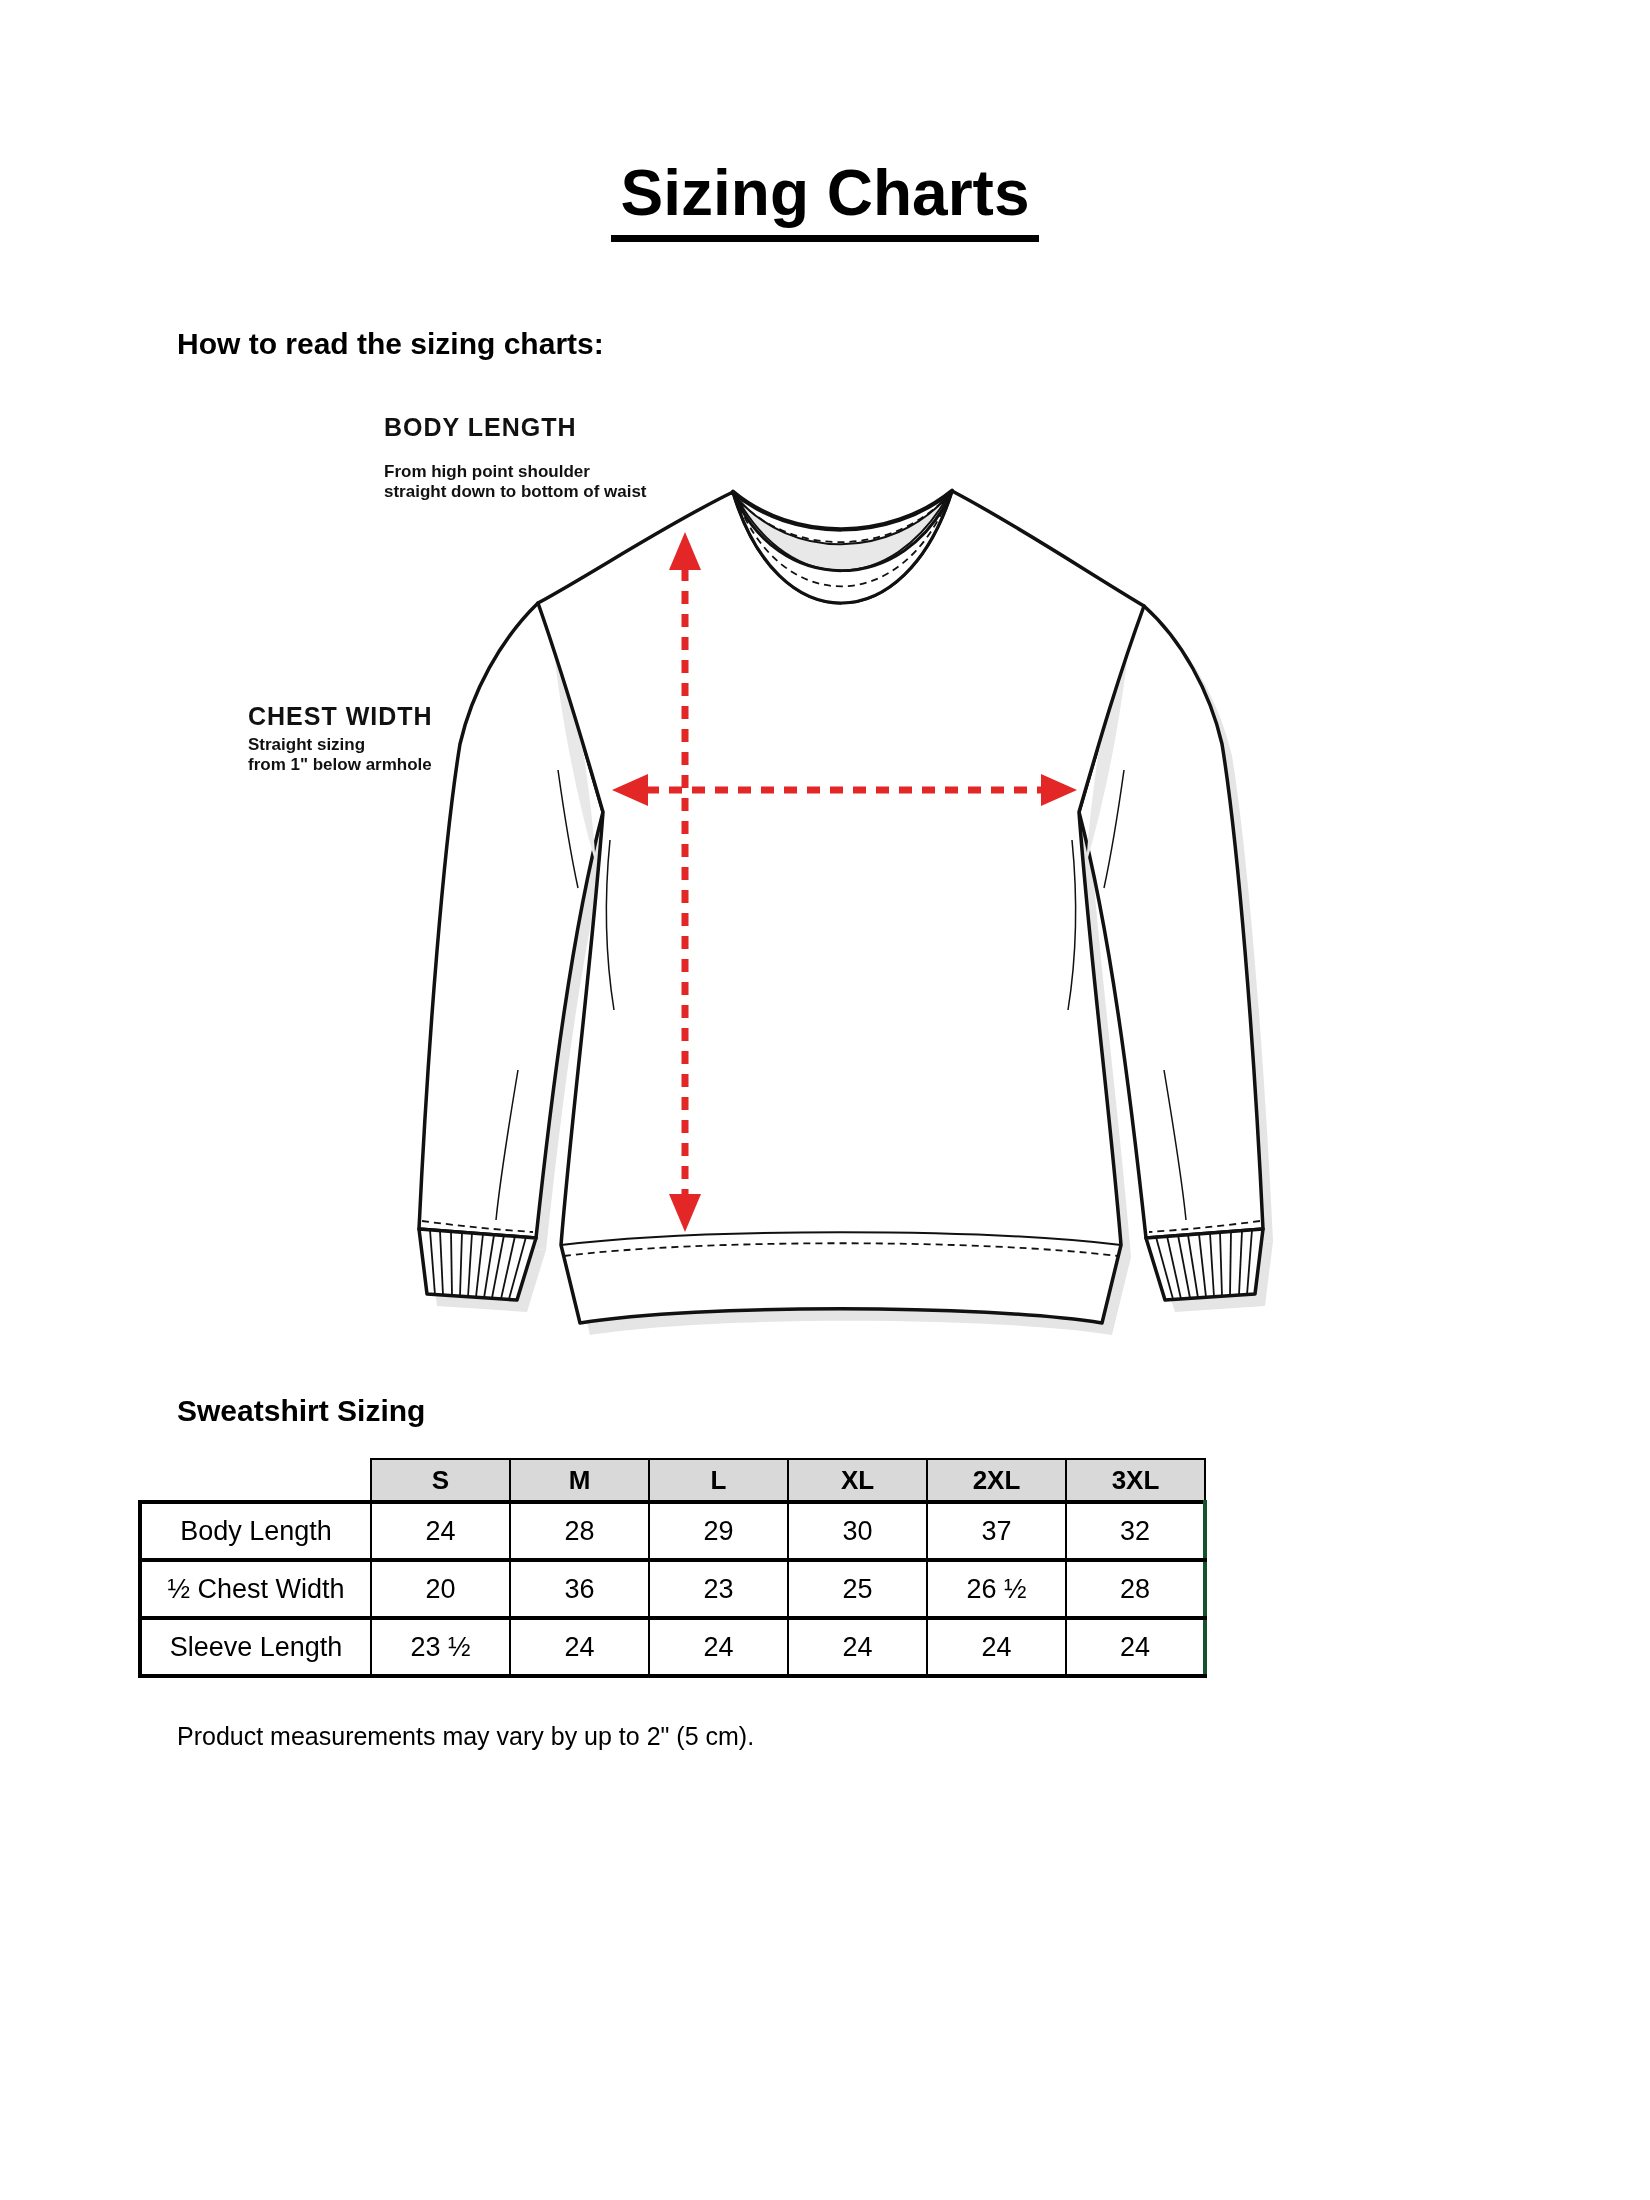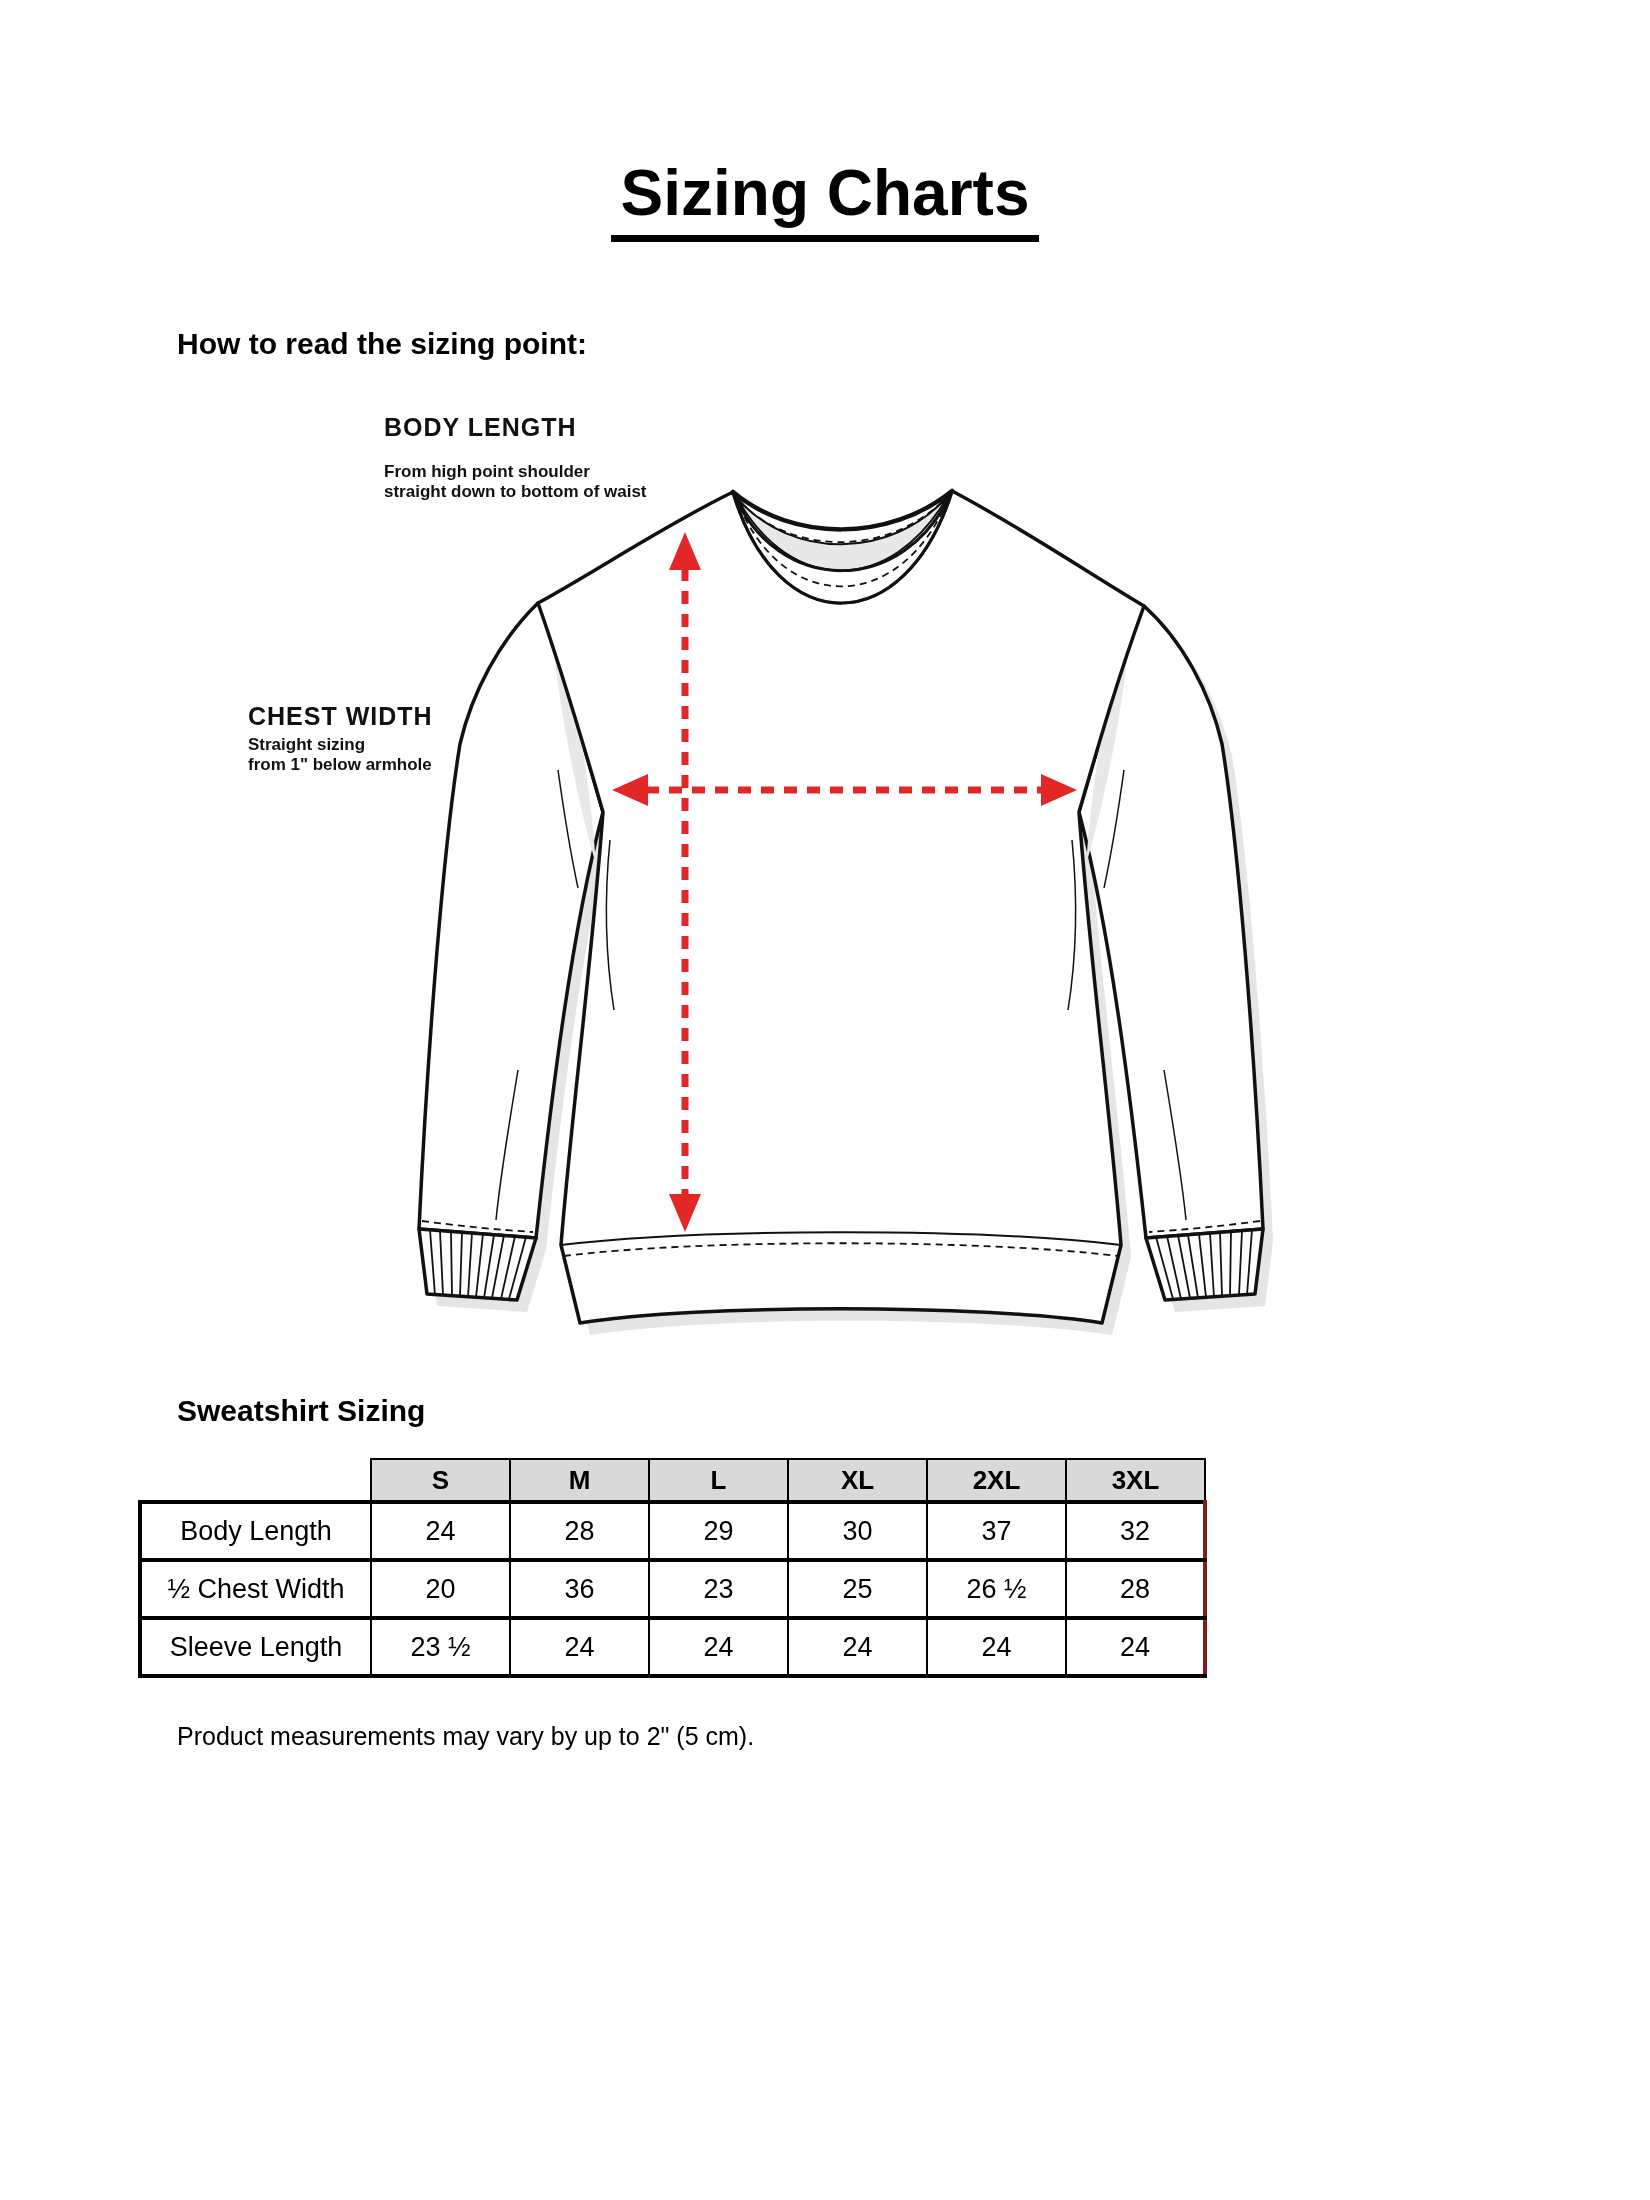--- a/index.html
+++ b/index.html
@@ -68,34 +68,34 @@
   .sizing-table thead th.corner { background: transparent; border: none; }
   .sizing-table tbody td {
     border: 2px solid #000;
     border-top: 4px solid #000;
     border-bottom: 4px solid #000;
     height: 52px;
     text-align: center;
     font-weight: 400;
   }
   .sizing-table tbody td:first-child { border-left: 4px solid #000; }
-  .sizing-table tbody td:last-child { border-right: 4px solid #7f1d1d; }
+  .sizing-table tbody td:last-child { border-right: 4px solid #14532d; }
 
   .note { left: 177px; top: 1722px; font-size: 25px; font-weight: 400; }
 </style>
 </head>
 <body>
 
 <div class="page">
 
   <div class="abs title-wrap">
     <span class="title">Sizing Charts</span>
   </div>
 
-  <div class="abs how-to">How to read the sizing point:</div>
+  <div class="abs how-to">How to read the sizing charts:</div>
 
   <div class="abs bl-label diag-label">BODY LENGTH</div>
   <div class="abs bl-desc diag-desc">
     <div>From high point shoulder</div>
     <div>straight down to bottom of waist</div>
   </div>
 
   <div class="abs cw-label diag-label">CHEST WIDTH</div>
   <div class="abs cw-desc diag-desc">
     <div>Straight sizing</div>

